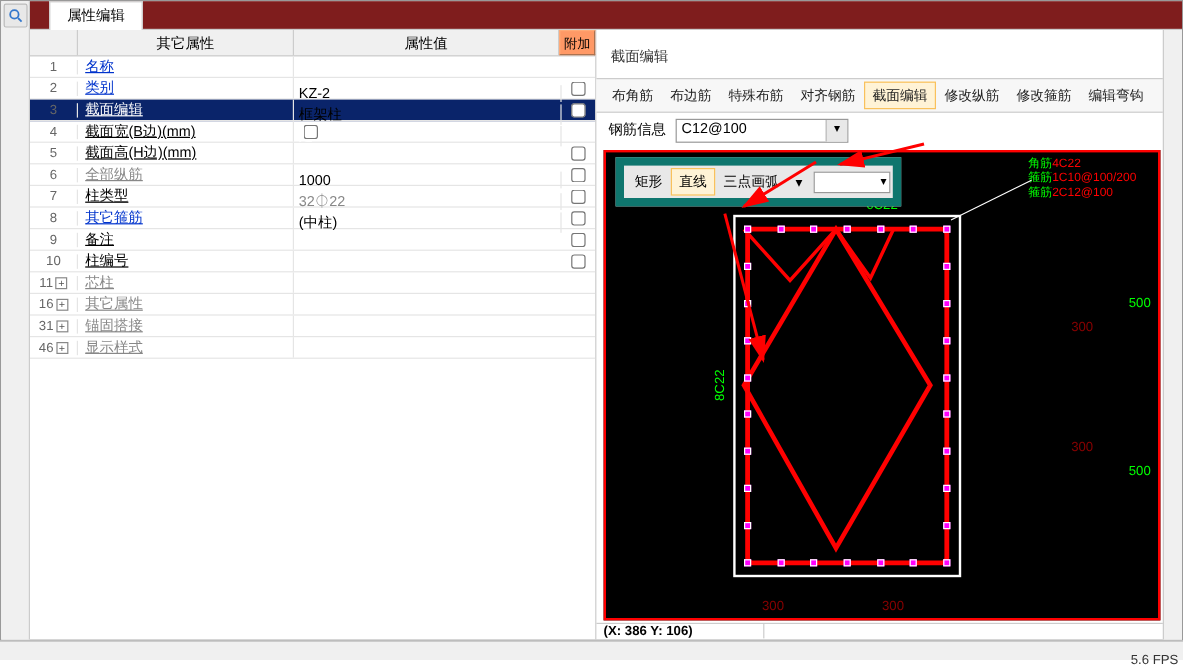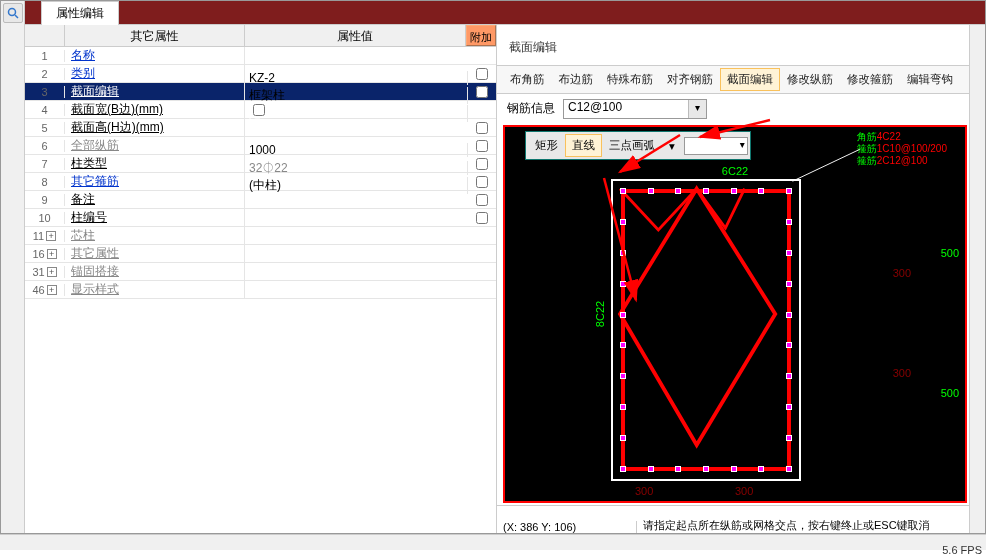--- a/index.html
+++ b/index.html
@@ -33,38 +33,38 @@
 .rp-scroll { position: absolute; right: 0; top: 0; bottom: 0; width: 16px; background: #f0f0f0; border-left: 1px solid #ccc; }
 .rp-title { height: 40px; padding: 14px 12px 4px; color: #333; }
 .rp-tabs { display: flex; gap: 0; padding: 2px 6px; border-top: 1px solid #ccc; border-bottom: 1px solid #ccc; background: #f7f7f7; flex-wrap: nowrap; }
 .rp-tab { padding: 3px 6px; color: #222; border: 1px solid transparent; white-space: nowrap; font-size: 11.5px; }
 .rp-tab.active { border: 1px solid #f9c15c; background: #fff3d6; }
 .rp-info { display: flex; align-items: center; gap: 4px; padding: 4px 6px; }
 .rp-info-lbl { padding: 2px 4px; }
 .rp-info-inp { width: 144px; height: 20px; border: 1px solid #999; padding: 0 20px 0 4px; position: relative; background: #fff; }
 .rp-info-dd { position: absolute; right: 0; top: 0; width: 18px; height: 18px; background: #e8e8e8; border-left: 1px solid #bbb; text-align: center; line-height: 16px; font-size: 10px; }
 .canvas-wrap { flex: 1; margin: 2px 18px 2px 6px; border: 2px solid #f00; background: #000; position: relative; overflow: hidden; }
-.shape-bar { position: absolute; left: 20px; top: 4px; background: #e8e8e8; border: 1px solid #0f766e; display: flex; align-items: center; padding: 2px; z-index: 5; }
+.shape-bar { position: absolute; left: 8px; top: 4px; background: #e8e8e8; border: 7px solid #0f766e; display: flex; align-items: center; padding: 2px; z-index: 5; }
 .shape-btn { padding: 3px 6px; border: 1px solid transparent; font-size: 11.5px; }
 .shape-btn.active { background: #fff3d6; border: 1px solid #f9c15c; }
 .shape-dd { width: 64px; height: 18px; border: 1px solid #999; background: #fff; margin-left: 2px; font-size: 11px; padding-left: 2px; position: relative; }
 .shape-dd::after { content: "▾"; position: absolute; right: 2px; top: 1px; font-size: 10px; }
 .legend { position: absolute; right: 18px; top: 4px; color: #0f0; font-size: 10px; line-height: 12px; }
 .legend-l { color: #0f0; }
 .legend-r { color: #f00; text-align: center; }
 .dims-top { position: absolute; top: 38px; left: 50%; transform: translateX(-50%); color: #0f0; font-size: 11px; }
 .dims-left { position: absolute; top: 50%; left: 82px; transform: translateY(-50%) rotate(-90deg); color: #0f0; font-size: 11px; }
 .dim-num { position: absolute; color: #0f0; font-size: 11px; }
 .dim-num.red { color: #800; }
 .outer-rect { position: absolute; left: 106px; top: 52px; width: 190px; height: 302px; border: 2px solid #fff; }
 .inner-rect { position: absolute; left: 116px; top: 62px; width: 170px; height: 282px; border: 4px solid #f00; border-radius: 6px; }
 .diag { position: absolute; pointer-events: none; left: 0; top: 0; width: 100%; height: 100%; }
 .dot { position: absolute; width: 6px; height: 6px; background: #f0f; border: 1px solid #fff; }
 .arrow { position: absolute; pointer-events: none; z-index: 10; }
-.status-bar { display: flex; height: 28px; border-top: 1px solid #ccc; font-size: 11px; align-items: flex-end; }
+.status-bar { display: flex; height: 14px; border-top: 1px solid #ccc; font-size: 11px; align-items: flex-start; font-weight: bold; }
 .status-coord { width: 140px; padding-left: 6px; border-right: 1px solid #ccc; }
 .status-hint { flex: 1; padding-left: 6px; white-space: nowrap; overflow: hidden; }
 .bottom-scroll { height: 16px; background: #f0f0f0; border-top: 1px solid #ccc; position: relative; }
 .fps { position: absolute; right: 4px; bottom: 2px; font-size: 11px; color: #333; }
 </style>
 </head>
 <body>
 
 <div class="root">
   <div class="left-gutter">
@@ -315,21 +315,20 @@
             <defs>
                 <marker id="ah" markerWidth="8" markerHeight="8" refX="6" refY="3" orient="auto">
                   <path d="M0,0 L7,3 L0,6 Z" fill="#f00"></path>
                 </marker>
               </defs>
           </svg>
         </div>
 
         <div class="status-bar">
           <div class="status-coord">(X: 386 Y: 106)</div>
-          <div class="status-hint">请指定起点所在纵筋或网格交点，按右键终止或ESC键取消</div>
         </div>
       </div>
     </div>
   </div>
 </div>
 <div class="bottom-scroll"></div>
 <div class="fps">5.6 FPS</div>
 
 <svg style="position:absolute;left:0;top:0;width:986px;height:558px;pointer-events:none;z-index:50">
   <defs>

